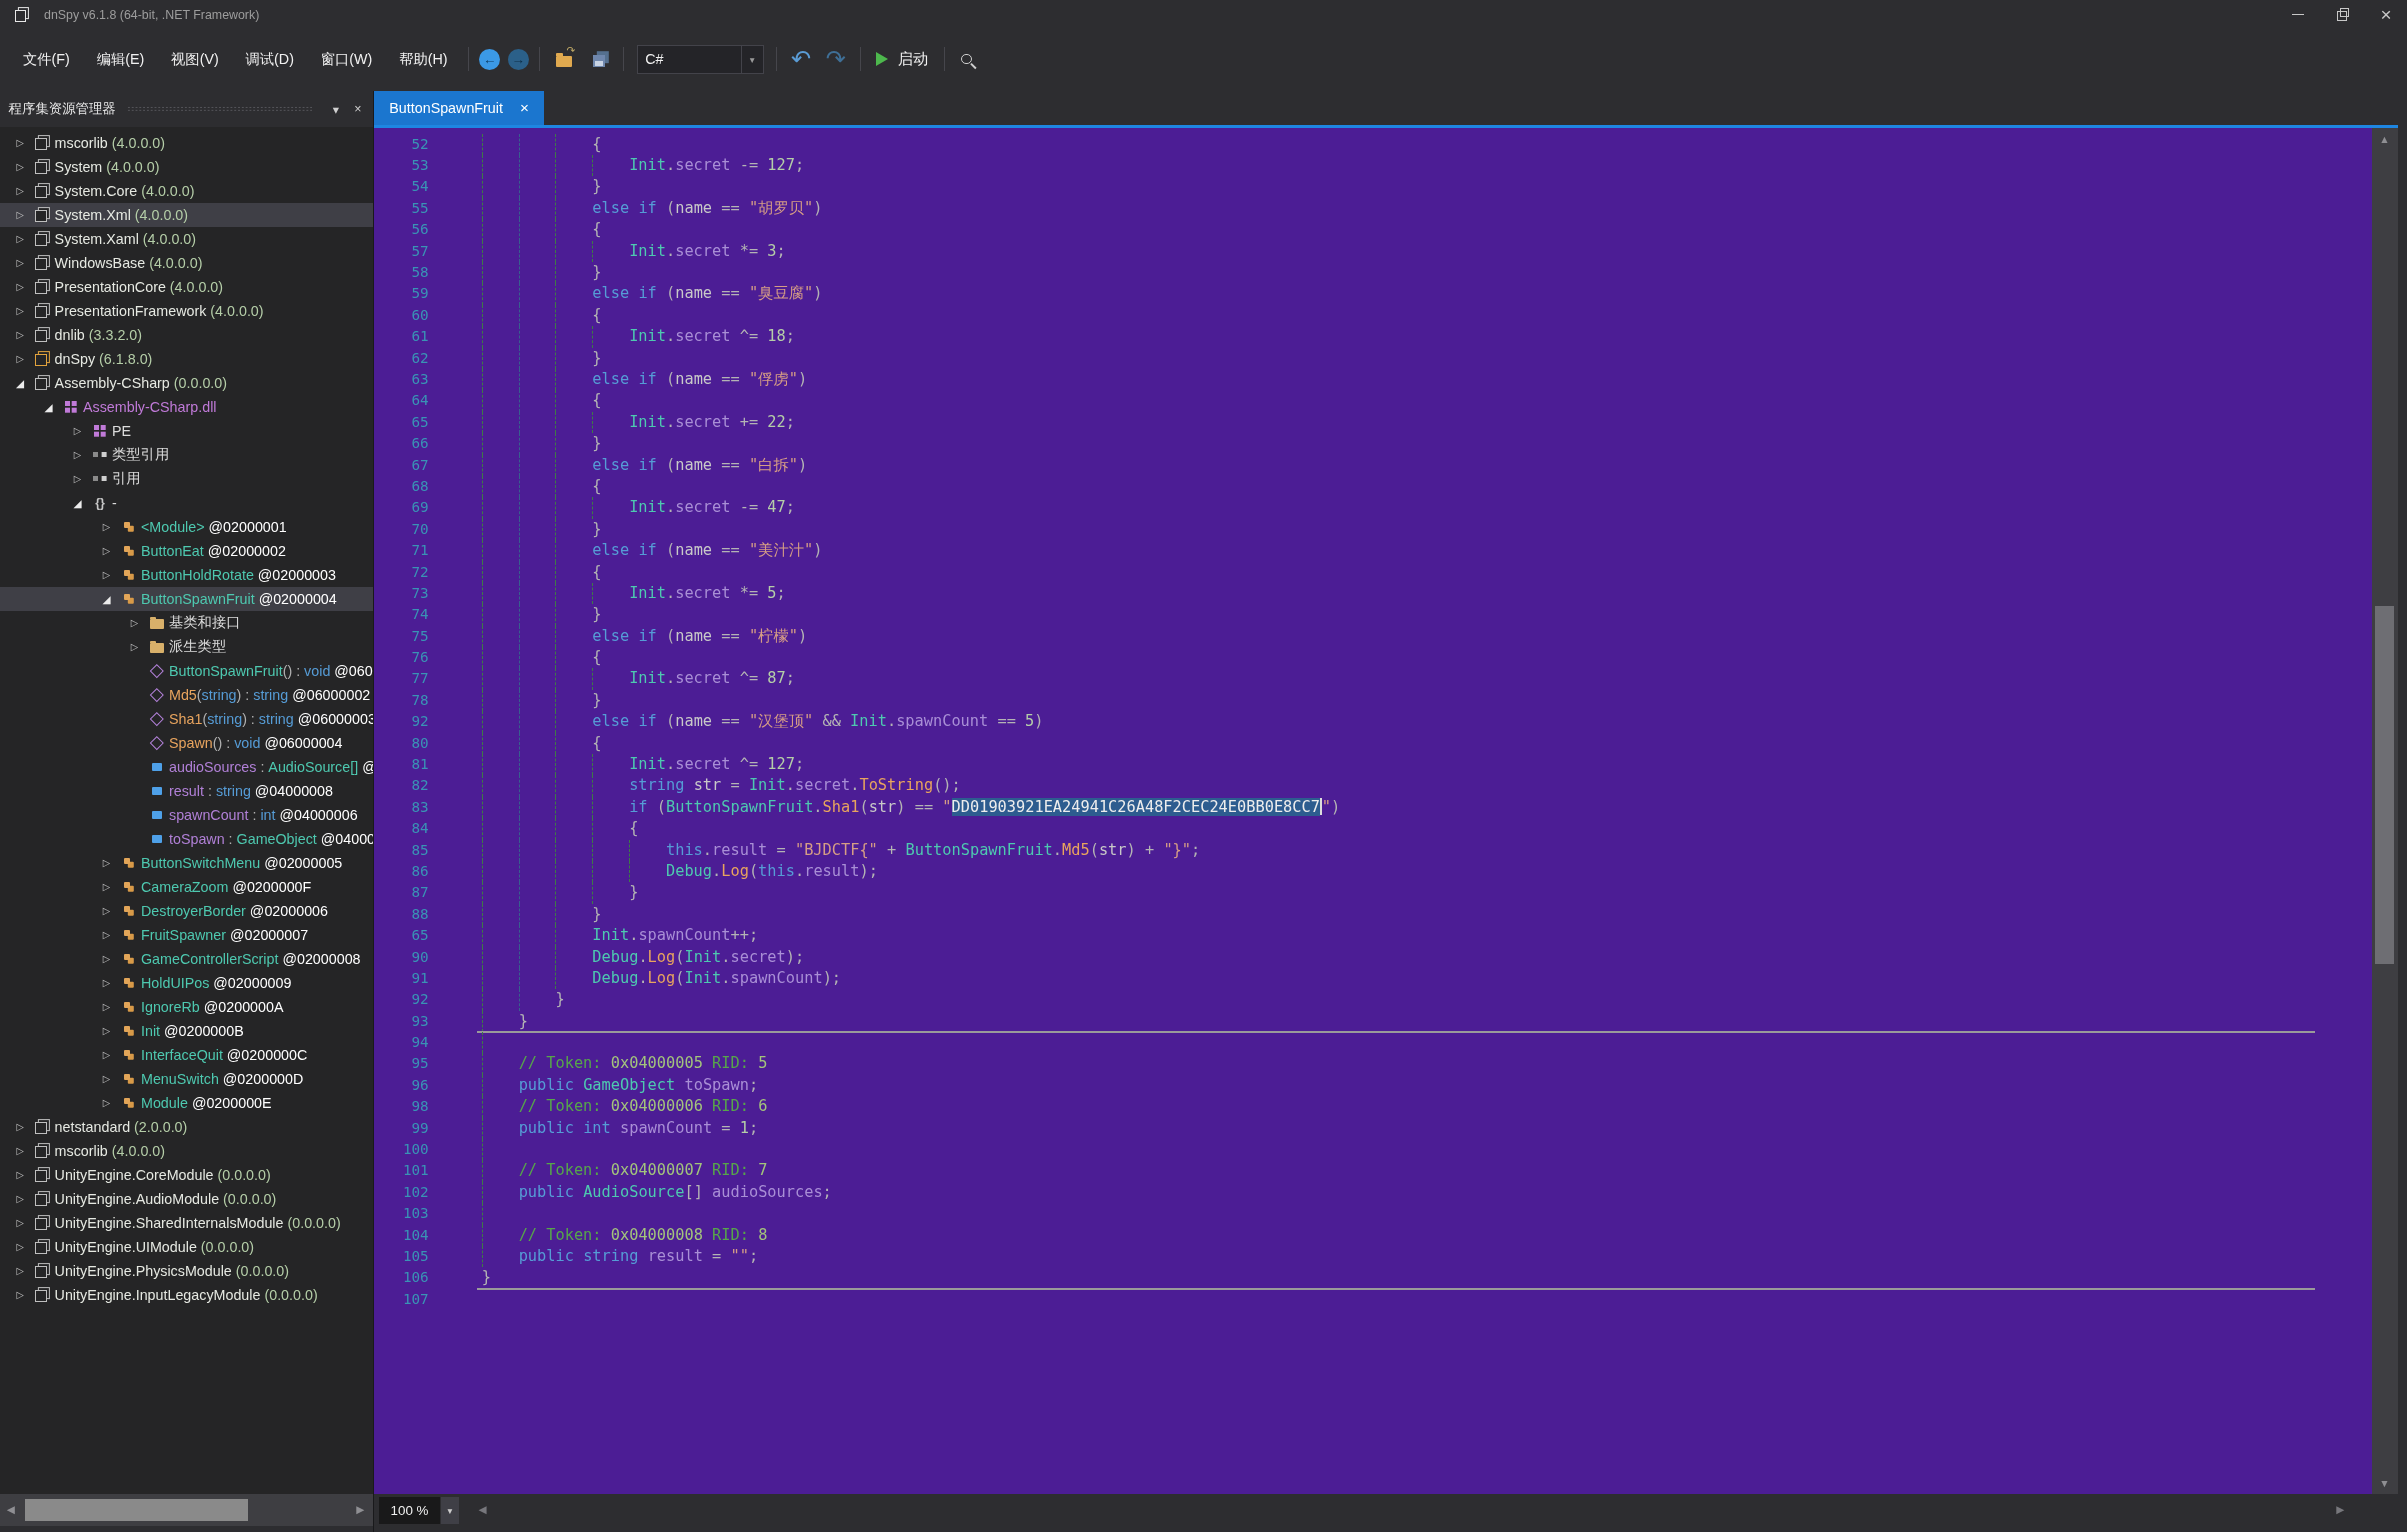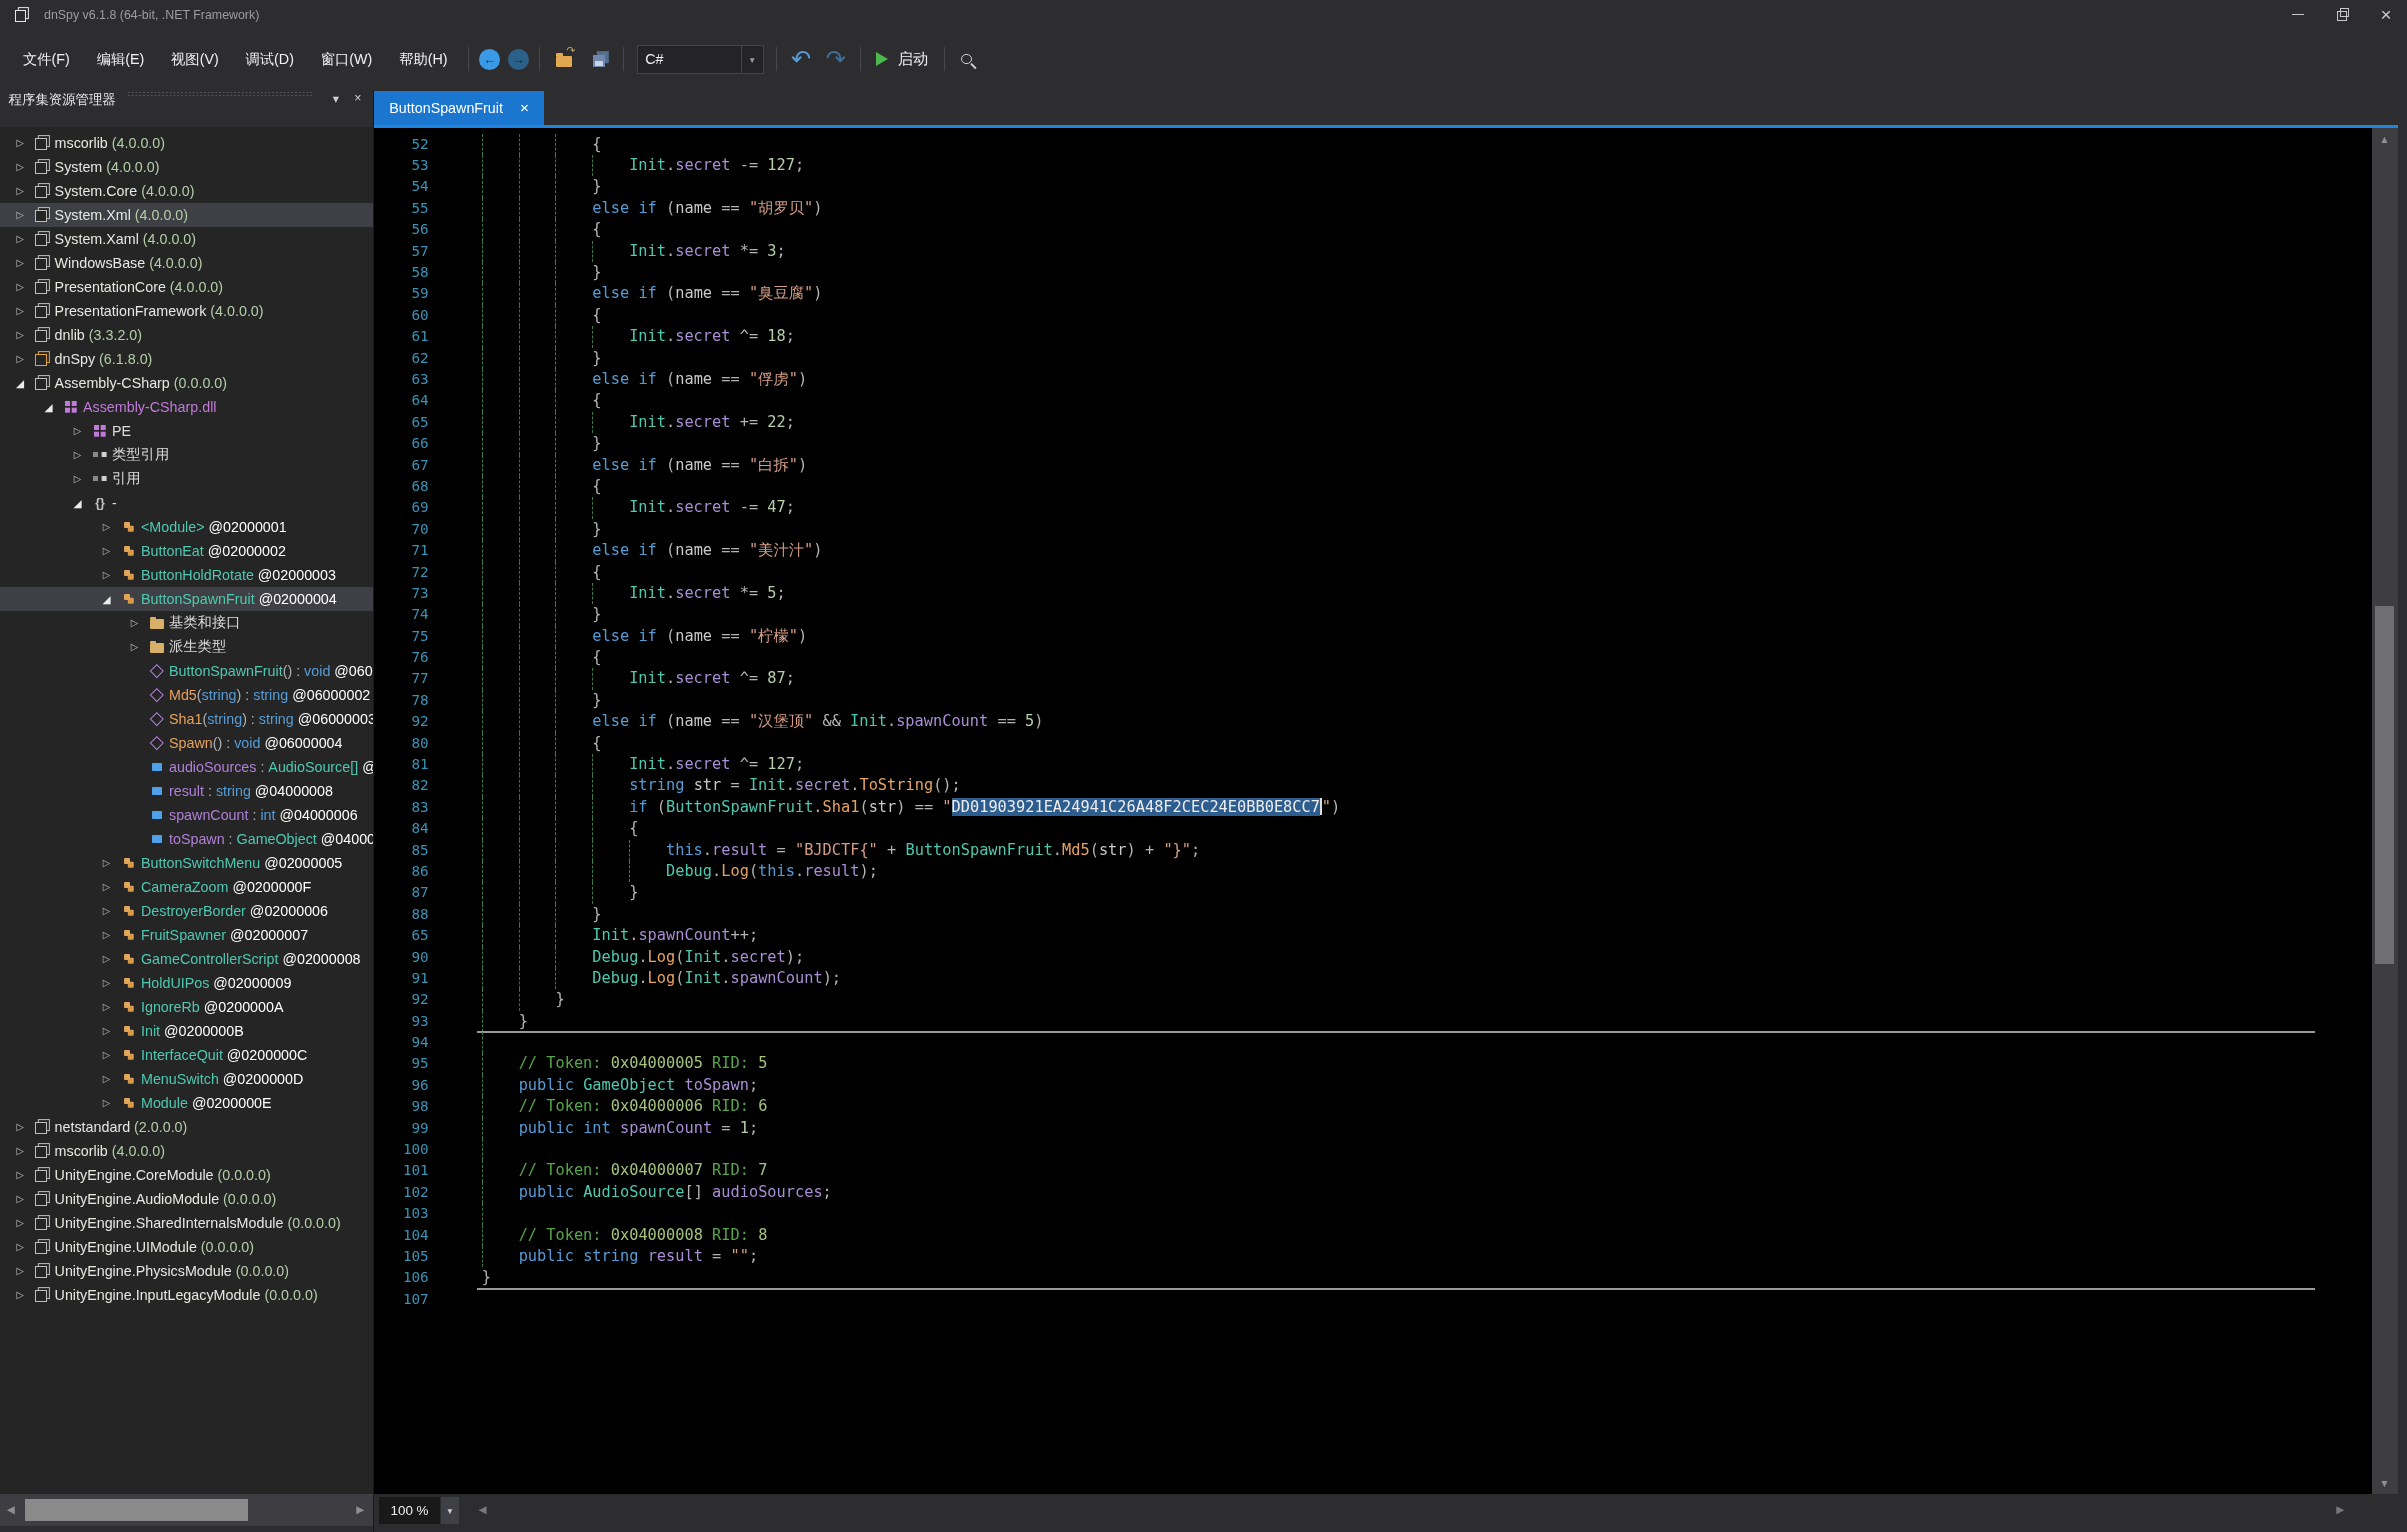--- a/index.html
+++ b/index.html
@@ -36,21 +36,21 @@
   .combo .dd{width:21px;height:100%;display:flex;align-items:center;justify-content:center;color:#9a9a9a;font-size:9.6px;border-left:1px solid #43434a;}
   .u{color:#5a9bd4;font-size:24px;line-height:1;}
   .r{color:#3f6f96;font-size:24px;line-height:1;}
   .startbtn{display:flex;align-items:center;gap:9.6px;margin:0 8.6px;color:#f1f1f1;font-size:15.3px;}
   .i-play{width:0;height:0;border-left:12.4px solid #4db84d;border-top:7.6px solid transparent;border-bottom:7.6px solid transparent;}
   .i-search{position:relative;width:8.6px;height:8.6px;border:1.9px solid #cfcfcf;border-radius:50%;margin-right:4.8px;}
   .i-search::after{content:"";position:absolute;width:6.7px;height:1.9px;background:#cfcfcf;right:-5.7px;bottom:-3.8px;transform:rotate(45deg);}
 
   
   #sidebar{position:absolute;left:0;top:91px;width:373px;height:1403px;background:#252526;overflow:hidden;}
-  .sb-header{height:36px;display:flex;background:#2d2d30;padding:0 5.7px 0 8.6px;}
+  .sb-header{height:36px;display:flex;align-items:center;background:#2d2d30;padding:0 5.7px 0 8.6px;}
   .sb-title{color:#e8e8e8;font-size:13.4px;white-space:nowrap;}
   .grip{flex:1;height:5.7px;margin:0 11.5px;background-image:radial-gradient(#55555a 1px,transparent 1.3px);background-size:3.8px 2.9px;}
   .hbtn{width:19px;text-align:center;color:#d0d0d0;font-size:12.4px;margin-left:2.9px;flex:none;}
   #tree{padding-top:3.8px;font-size:14.3px;}
   .trow{display:flex;align-items:center;height:24px;white-space:nowrap;overflow:hidden;}
   .trow span{white-space:pre;}
   .trow.sel{background:#3f3f46;}
   .exp{width:21px;flex:none;text-align:center;font-size:9.6px;color:#c0c0c0;}
   .exp.open{font-size:10.5px;color:#ececec;}
   .ti{width:24px;flex:none;display:flex;align-items:center;justify-content:center;}
@@ -68,21 +68,21 @@
   .t-an{color:#e6e9e2;text-align:right;} .t-av{color:#b5cea8;} .t-mod{color:#c07ad8;} .t-w{color:#dcdcdc;}
   .t-cls{color:#4ec9b0;} .t-tok{color:#ffffff;} .t-mth{color:#e8a45e;} .t-fld{color:#b180d7;}
   .t-tyt{color:#4ec9b0;} .t-tyk{color:#569cd6;} .t-pn{color:#b0b0b0;}
 
   
   #editor{position:absolute;left:373px;top:91px;right:0;bottom:0;background:#2d2d30;border-left:1.9px solid #19191b;box-sizing:border-box;}
   #tabbar{height:34px;display:flex;}
   .tab{background:#1b76cf;color:#fff;display:flex;align-items:center;padding:0 15.3px;font-size:14.3px;gap:17px;}
   .tclose{font-size:15.3px;color:#fff;}
   #blueline{height:2.9px;background:#1e86e2;margin-right:10.5px;}
-  #code{position:absolute;left:0;top:37px;right:36px;bottom:38px;background:#000000;overflow:hidden;padding-top:5.7px;font-family:"DejaVu Sans Mono",monospace;}
+  #code{position:absolute;left:0;top:37px;right:36px;bottom:38px;background:#4c1d95;overflow:hidden;padding-top:5.7px;font-family:"DejaVu Sans Mono",monospace;}
   .cl{display:flex;height:21.4px;line-height:21.4px;font-size:15.3px;position:relative;}
   .ln{flex:none;width:71px;text-align:right;padding-right:16.3px;box-sizing:border-box;color:#3a93b5;font-size:14.3px;}
   .g{flex:none;width:4ch;box-sizing:border-box;}
   .gb{border-left:1px dashed #3e7a47;}
   .gc2{border-left-color:#37618e;}
   .txt{white-space:pre;}
   .s-k{color:#569cd6;} .s-t{color:#4ec9b0;} .s-f{color:#a98fd6;} .s-m{color:#e8a45e;}
   .s-s{color:#d69d85;} .s-c{color:#57a64a;} .s-cn{color:#a3c47c;} .s-n{color:#b5cea8;}
   .s-p{color:#b4b4b4;} .s-v{color:#c8c8c8;}
   .s-sel{background:#2d5c8f;color:#ededed;}

